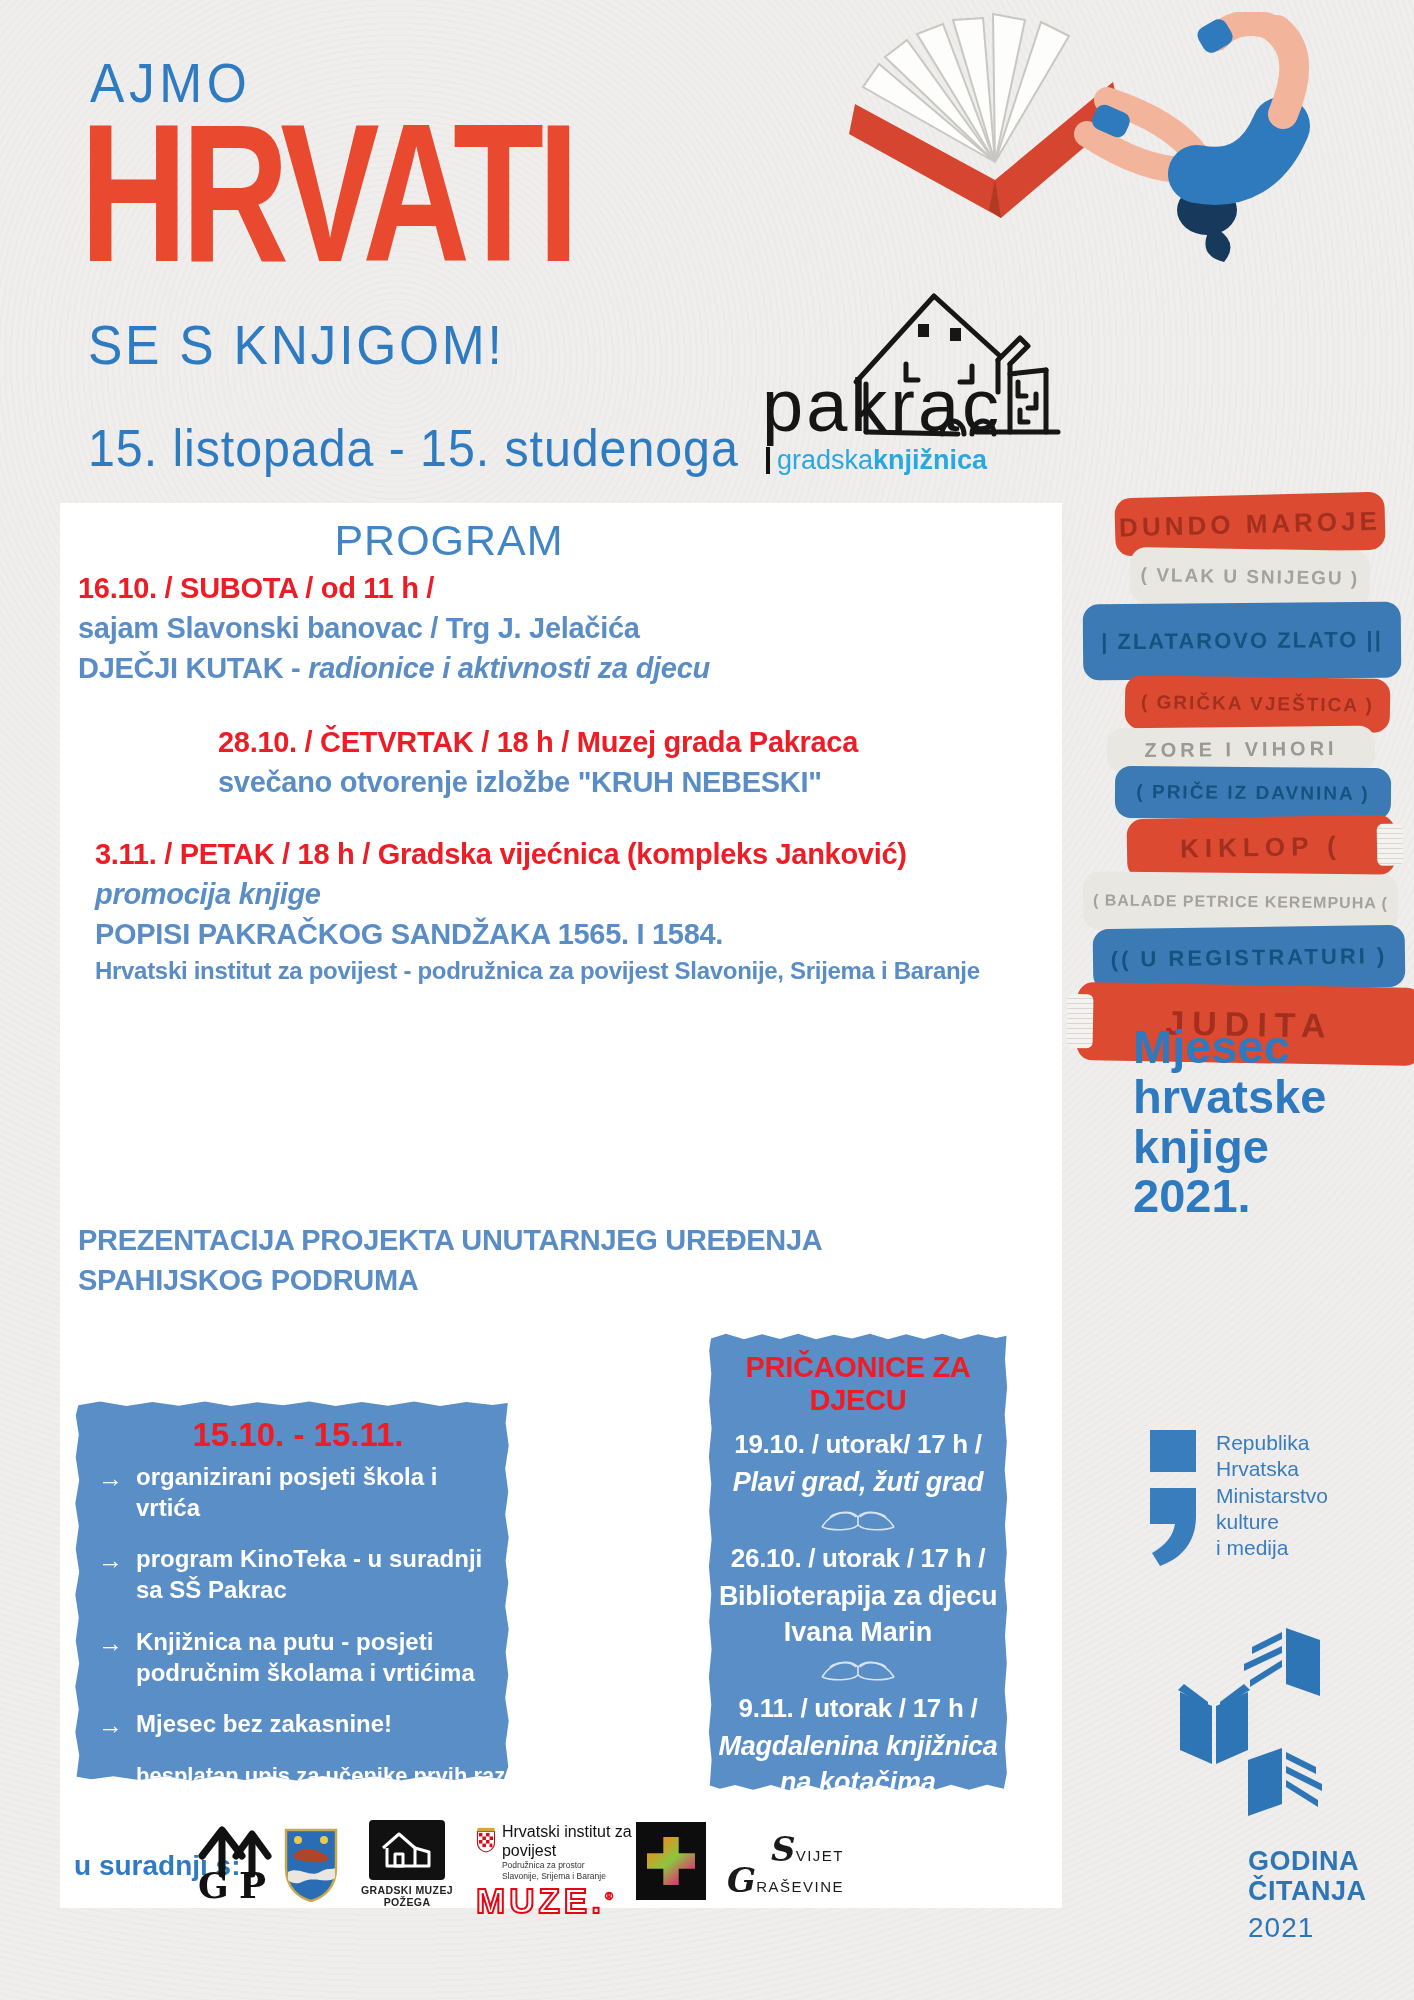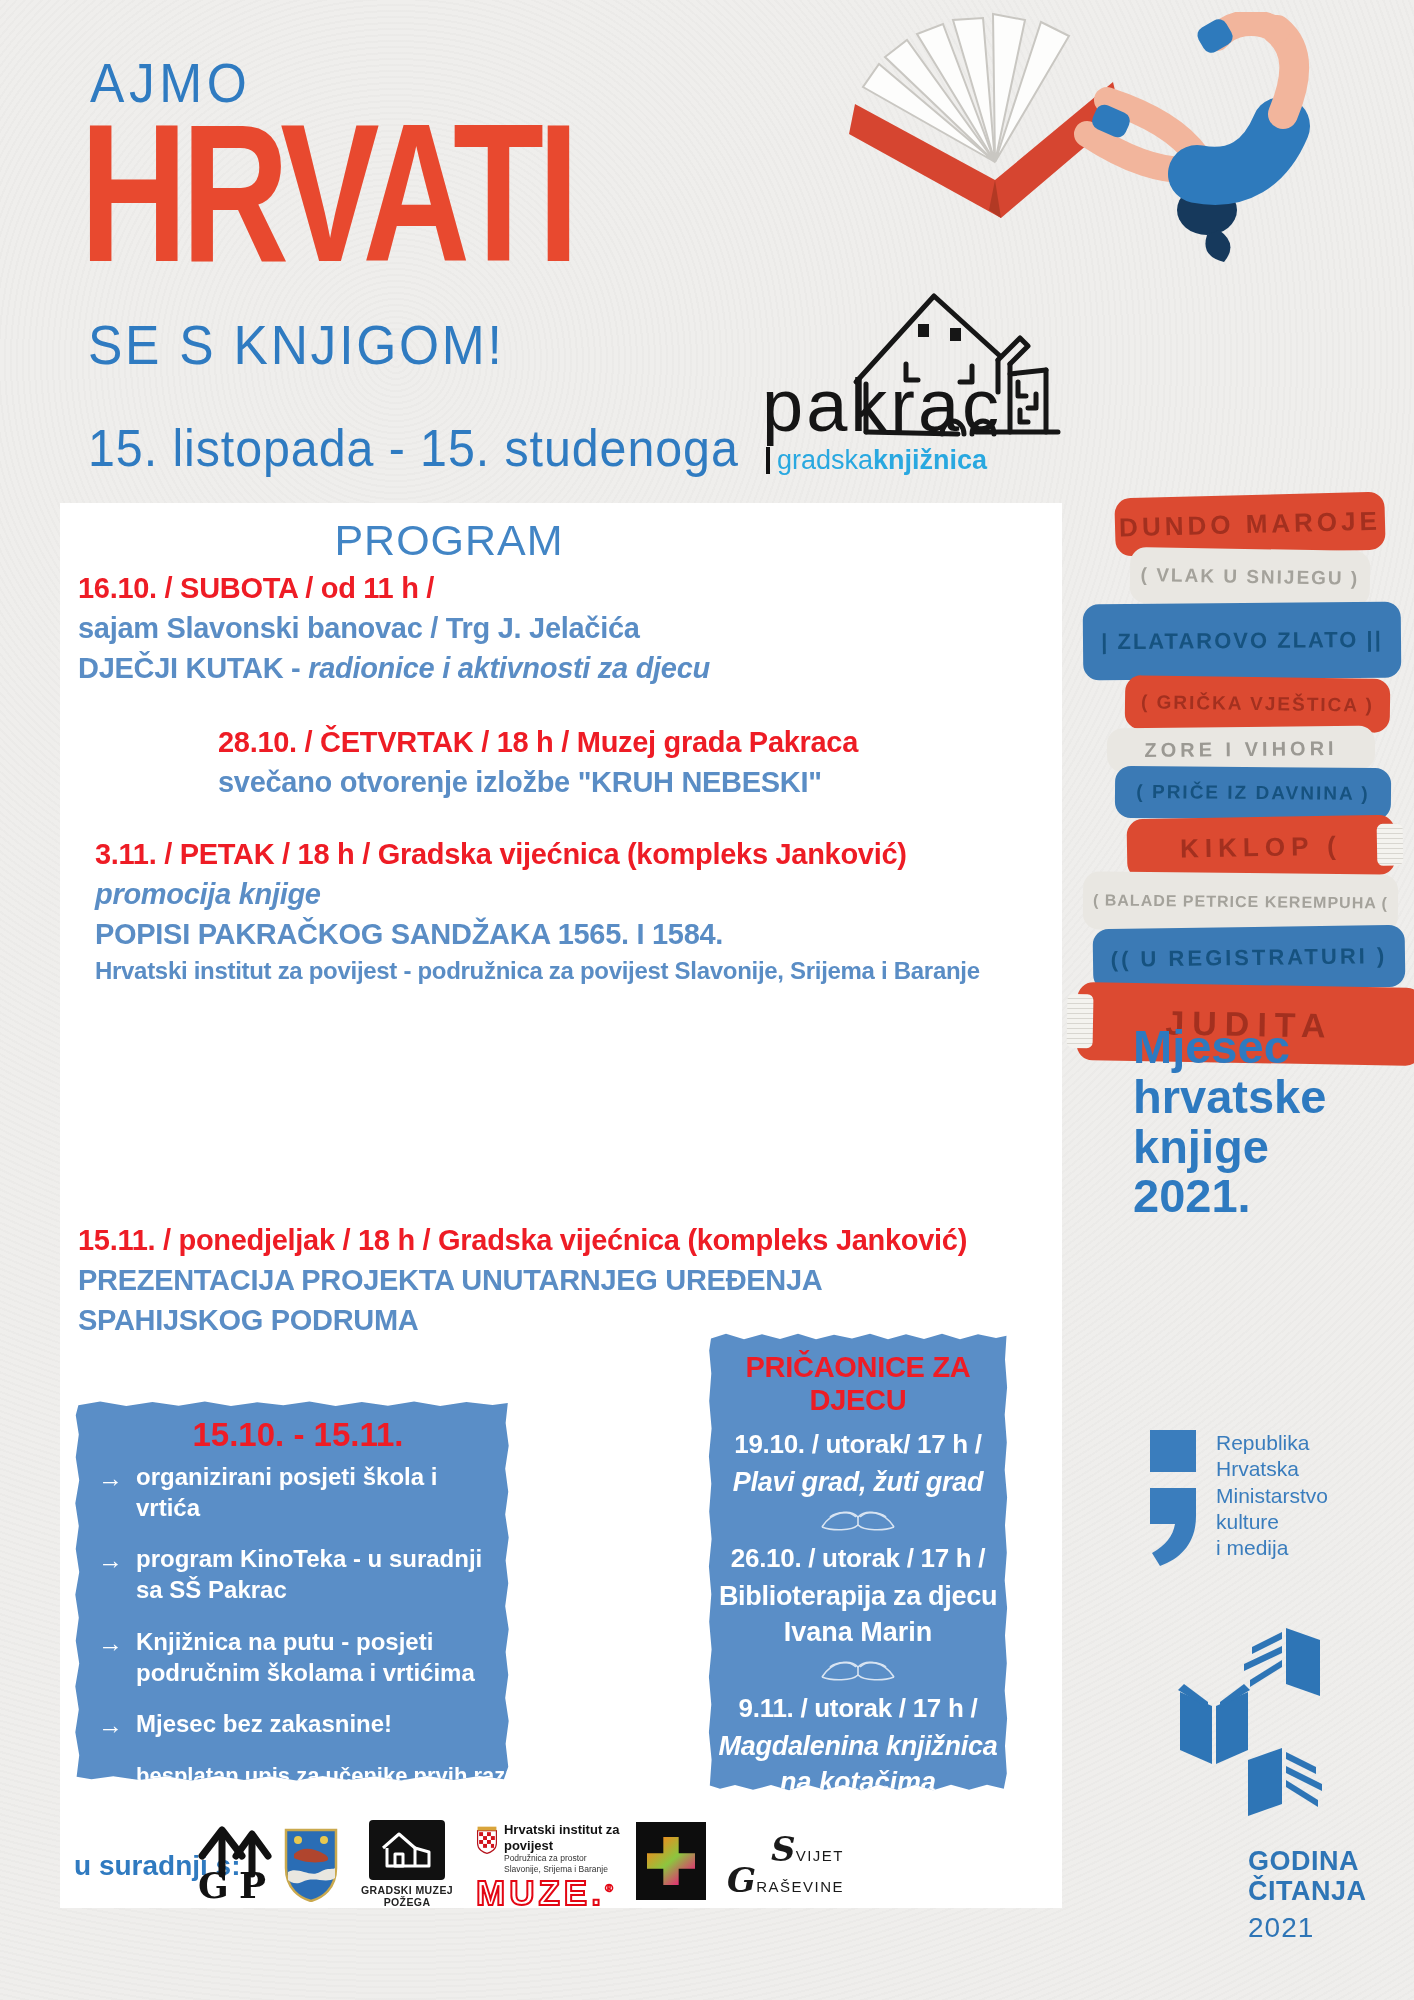--- a/index.html
+++ b/index.html
@@ -97,21 +97,21 @@
   .partners-label{left:74px;top:1850px;font-size:28px;font-weight:bold;color:#2f7ac0;}
   .gp-logo{left:196px;top:1822px;width:76px;height:84px;}
   .gp-logo .g,.gp-logo .p{position:absolute;bottom:0;font-family:"DejaVu Serif",serif;font-weight:bold;font-size:36px;color:#111;}
   .gp-logo .g{left:2px;} .gp-logo .p{right:6px;}
   .coa{left:284px;top:1828px;}
   .museum{left:352px;top:1820px;width:110px;text-align:center;}
   .museum .mbox{width:76px;height:60px;background:#111;border-radius:4px;margin:0 auto;display:flex;align-items:center;justify-content:center;}
   .museum .cap{font-size:10.5px;font-weight:bold;color:#222;margin-top:4px;letter-spacing:0.4px;}
   .institute{left:476px;top:1822px;width:160px;}
   .inst-row{display:flex;gap:6px;align-items:flex-start;}
-  .inst-title{font-size:13px;font-weight:bold;color:#111;line-height:1.2;}
+  .inst-title{font-size:16px;font-weight:normal;color:#111;line-height:1.2;}
   .inst-sub{font-size:8.5px;color:#333;line-height:1.25;}
   .muze{font-size:35px;font-weight:bold;letter-spacing:4px;color:#fff;-webkit-text-stroke:2px #e30613;line-height:1;margin-top:1px;}
   .muze .reg{font-size:11px;-webkit-text-stroke:0.8px #e30613;vertical-align:super;letter-spacing:0;}
   .plus-logo{left:636px;top:1822px;width:70px;height:78px;background:#0d0d0d;display:flex;align-items:center;justify-content:center;}
   .plus-shape{width:48px;height:48px;background:linear-gradient(140deg,#f08a1d 12%,#8cc63f 50%,#ec1e79 88%);
     clip-path:polygon(34% 0,66% 0,66% 34%,100% 34%,100% 66%,66% 66%,66% 100%,34% 100%,34% 66%,0 66%,0 34%,34% 34%);}
   .svijet{left:720px;top:1834px;width:124px;color:#1a1a1a;}
   .sg-line{display:flex;align-items:baseline;justify-content:flex-end;}
   .sg-big{font-family:"DejaVu Serif",serif;font-style:italic;font-weight:bold;font-size:34px;line-height:0.9;}
   .sg-rest{font-size:15px;letter-spacing:1.5px;}
@@ -191,21 +191,20 @@
 
   <div class="event e3">
     <div class="ev-when">3.11. / PETAK / 18 h / Gradska vijećnica (kompleks Janković)</div>
     <div class="ev-line it">promocija knjige</div>
     <div class="ev-line">POPISI PAKRAČKOG SANDŽAKA 1565. I 1584.</div>
     <div class="ev-line ev-small">Hrvatski institut za povijest - podružnica za povijest Slavonije, Srijema i Baranje</div>
   </div>
 
 
   <div class="event e5">
-    <div class="ev-when">15.11. / ponedjeljak / 18 h / Gradska vijećnica (kompleks Janković)</div>
     <div class="ev-line">PREZENTACIJA PROJEKTA UNUTARNJEG UREĐENJA</div>
     <div class="ev-line">SPAHIJSKOG PODRUMA</div>
   </div>
 
   <div class="abs torn box-left">
     <div class="bx-title">15.10. - 15.11.</div>
     <div class="promo-item">
         <span class="arrow"></span>
         <span>organizirani posjeti škola i vrtića</span>
       </div>

